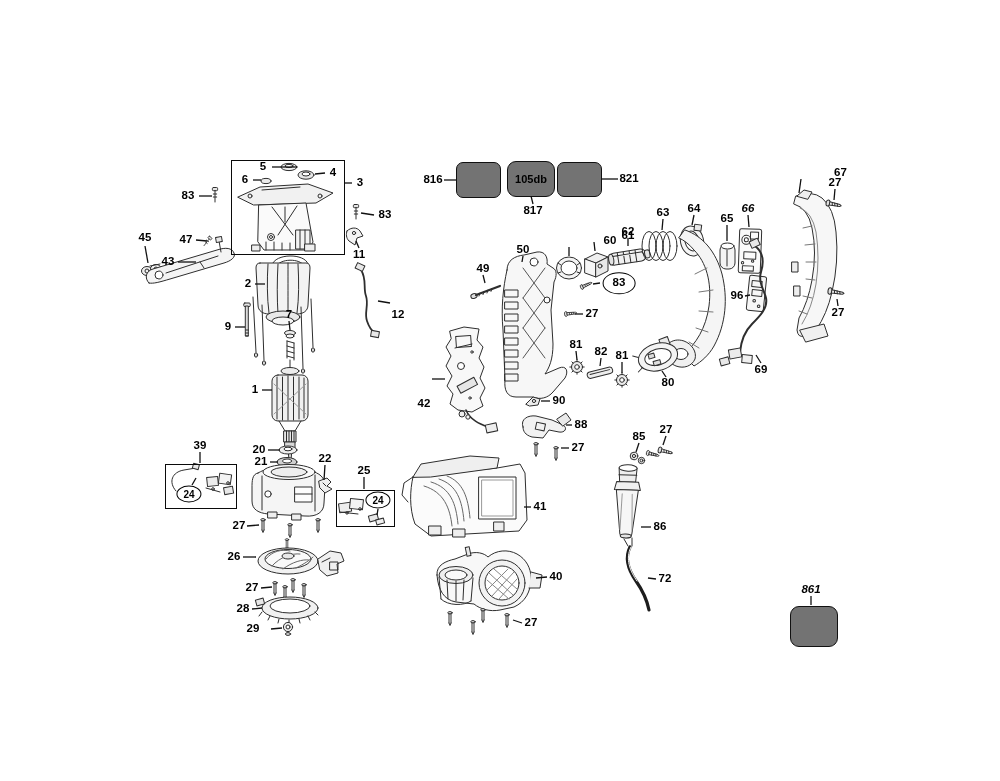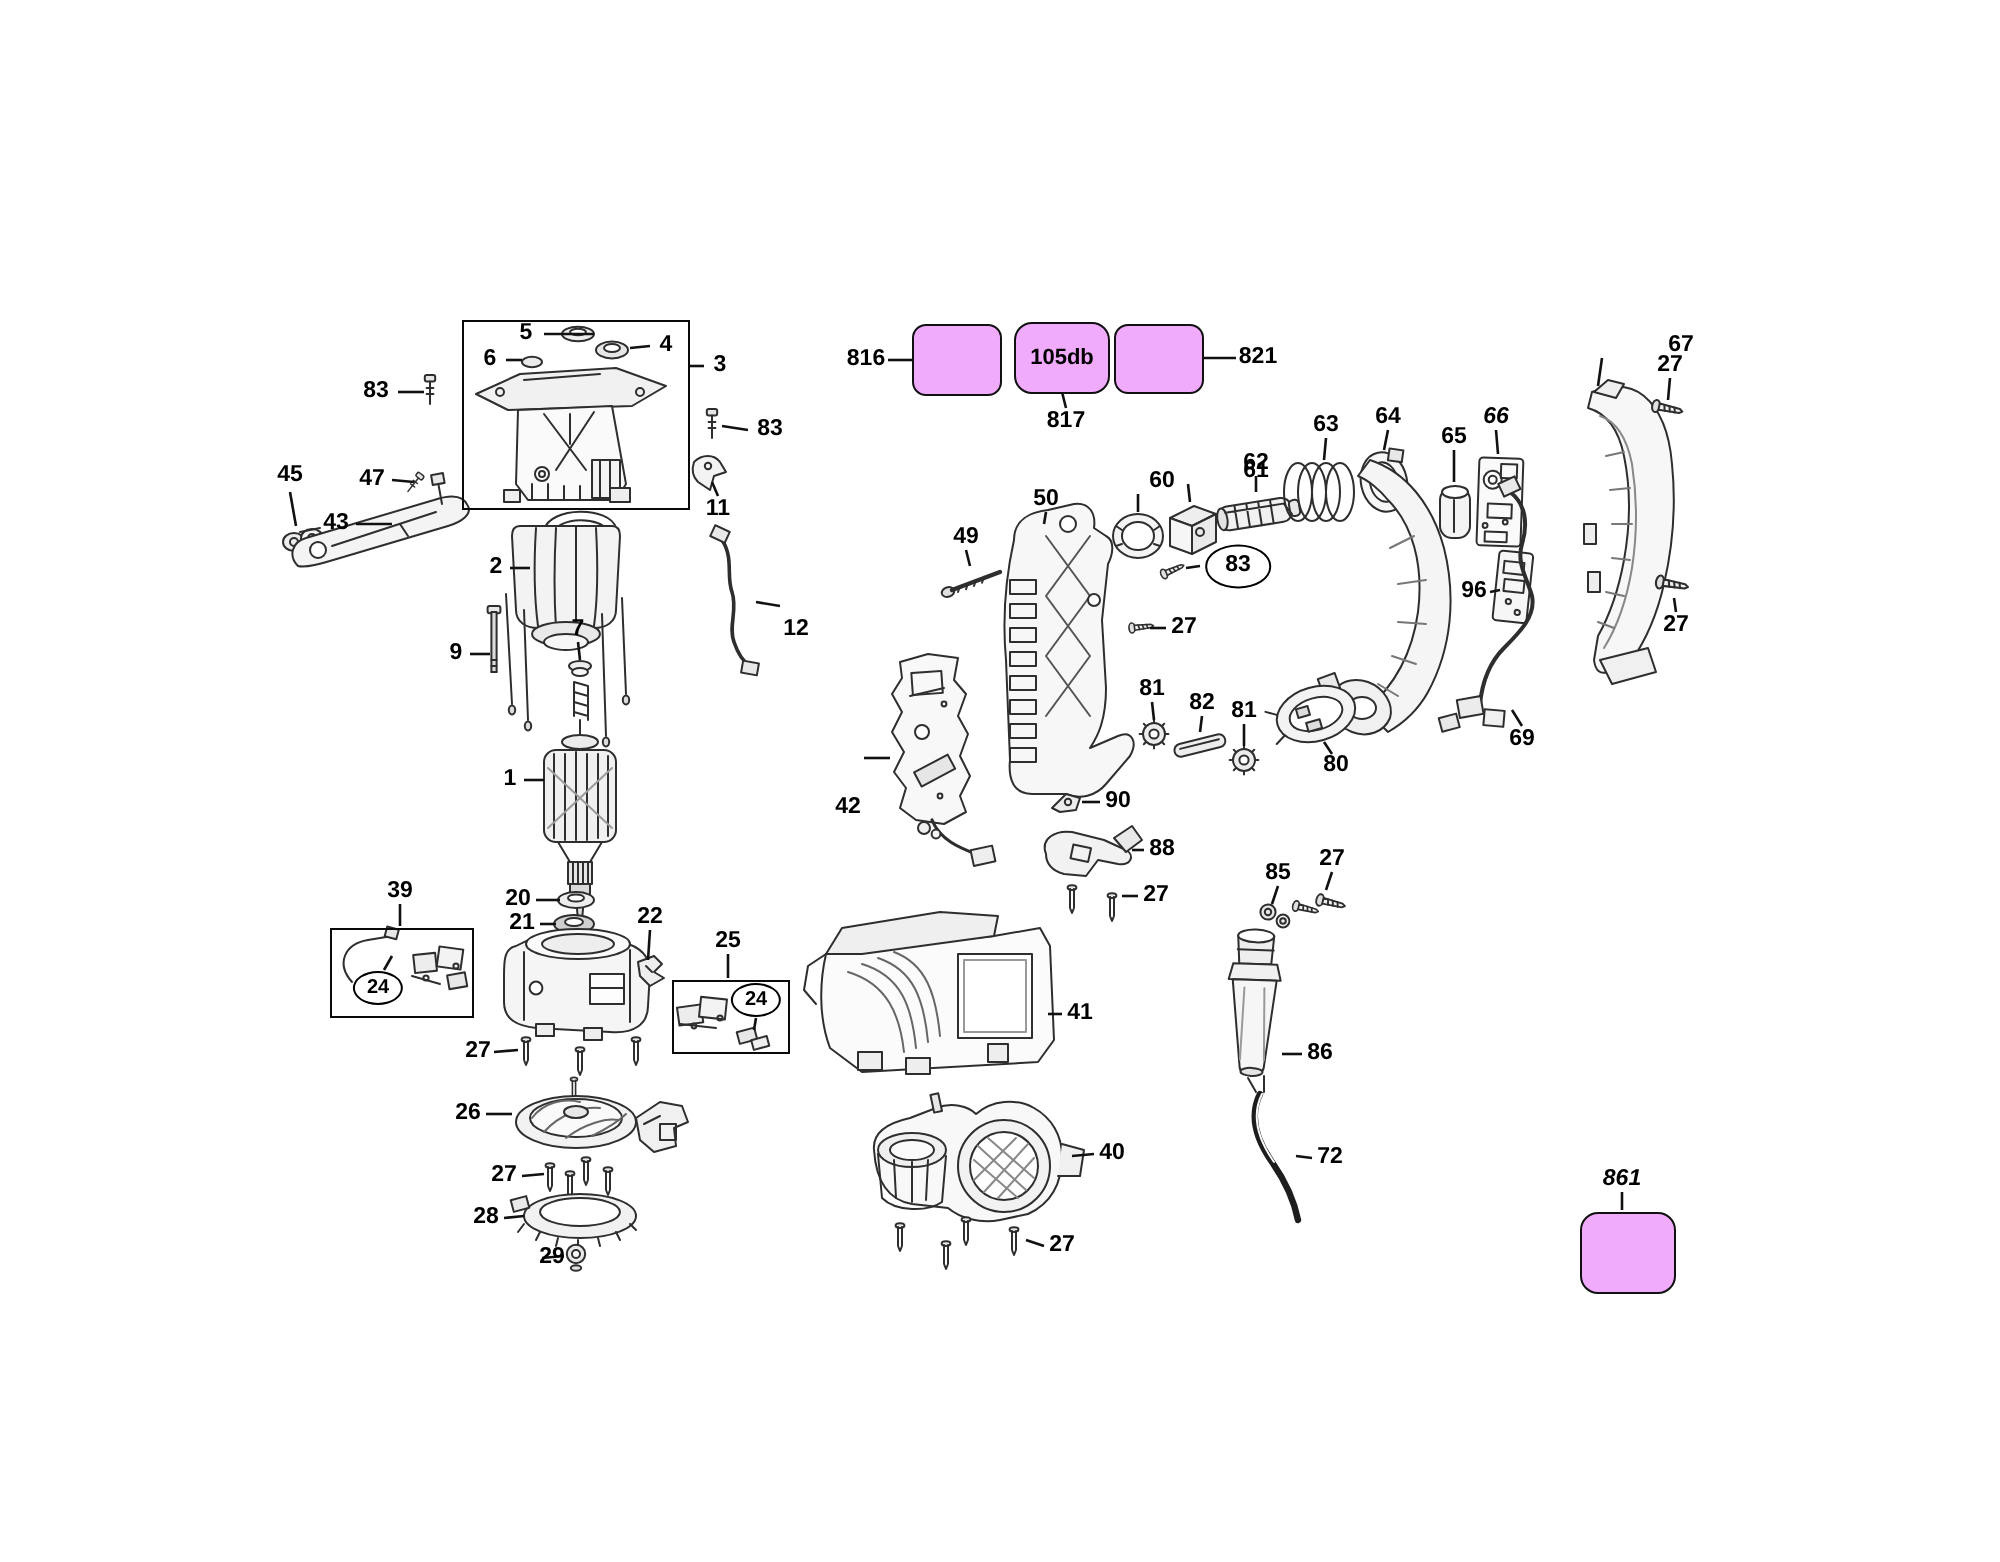--- a/index.html
+++ b/index.html
@@ -5,21 +5,21 @@
   html,body{margin:0;padding:0;background:#fff;}
   #stage{position:relative;width:1000px;height:781px;background:#ffffff;overflow:hidden;
          font-family:"Liberation Sans","DejaVu Sans",sans-serif;}
   #art,#overlay{position:absolute;left:0;top:0;}
   #overlay{pointer-events:none;}
   .callout{position:absolute;transform:translate(-50%,-50%);font-weight:bold;
            font-size:11.5px;color:#000;white-space:nowrap;line-height:1;}
   .callout.oval{border:1.7px solid #000;border-radius:50%;padding:4px 9px;background:#fff;}
   .callout.oval-sm{border:1.6px solid #000;border-radius:50%;padding:2.5px 6px;font-size:10px;background:#fff;}
   .gbox{position:absolute;border:1.5px solid #0a0a0a;background:transparent;}
-  .lbox{position:absolute;border:1.7px solid #111;border-radius:7px;background:#f0abfc;
+  .lbox{position:absolute;border:1.7px solid #111;border-radius:7px;background:#737373;
         display:flex;align-items:center;justify-content:center;}
   .lbox span{font-weight:bold;font-size:11px;color:#000;}
 </style>
 </head>
 <body>
 
 <div id="stage">
 
 <svg id="art" width="1000" height="781" viewBox="0 0 1000 781">
 <defs>
@@ -519,27 +519,27 @@
     <div class="callout" style="left: 261px; top: 462px;">21</div>
     <div class="callout" style="left: 200px; top: 446px;">39</div>
     <div class="callout oval-sm" style="left: 189px; top: 494px;">24</div>
     <div class="callout" style="left: 325px; top: 459px;">22</div>
     <div class="callout" style="left: 364px; top: 471px;">25</div>
     <div class="callout oval-sm" style="left: 378px; top: 500px;">24</div>
     <div class="callout" style="left: 239px; top: 526px;">27</div>
     <div class="callout" style="left: 234px; top: 557px;">26</div>
     <div class="callout" style="left: 252px; top: 588px;">27</div>
     <div class="callout" style="left: 243px; top: 609px;">28</div>
-    <div class="callout" style="left: 276px; top: 629px;">29</div>
+    <div class="callout" style="left: 253px; top: 629px;">29</div>
     <div class="callout" style="left: 433px; top: 180px;">816</div>
     <div class="callout" style="left: 533px; top: 211px;">817</div>
     <div class="callout" style="left: 629px; top: 179px;">821</div>
     <div class="callout" style="left: 483px; top: 269px;">49</div>
     <div class="callout" style="left: 523px; top: 250px;">50</div>
-    <div class="callout" style="left: 573px; top: 241px; padding-left: 16px;">60</div>
+    <div class="callout" style="left: 602px; top: 241px; padding-left: 16px;">60</div>
     <div class="callout" style="left: 628px; top: 236px;">61</div>
     <div class="callout" style="left: 628px; top: 232px;">62</div>
     <div class="callout" style="left: 663px; top: 213px;">63</div>
     <div class="callout" style="left: 694px; top: 209px;">64</div>
     <div class="callout" style="left: 727px; top: 219px;">65</div>
     <div class="callout" style="left: 748px; top: 209px; font-style: italic;">66</div>
     <div class="callout" style="left: 826px; top: 173px; padding-left: 29px;">67</div>
     <div class="callout" style="left: 835px; top: 183px;">27</div>
     <div class="callout oval" style="left: 619px; top: 283px;">83</div>
     <div class="callout" style="left: 592px; top: 314px;">27</div>

